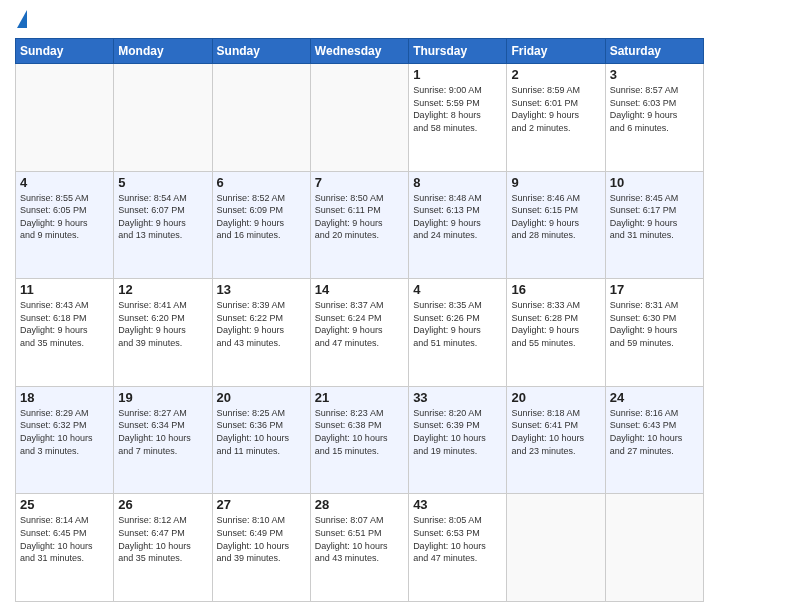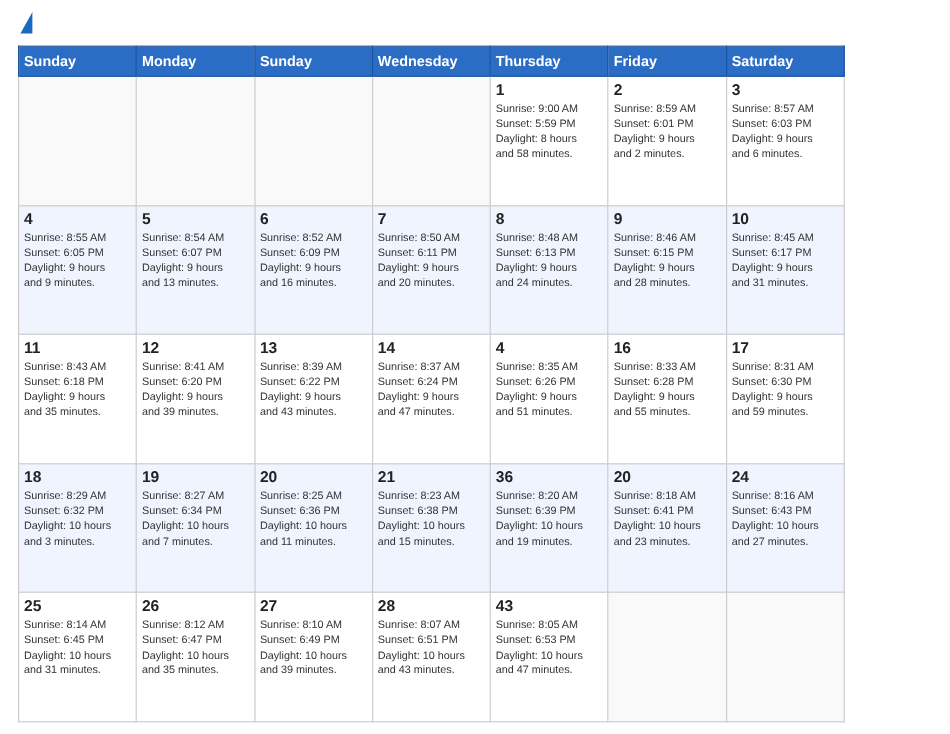--- a/index.html
+++ b/index.html
@@ -227,21 +227,21 @@
           </td>
           <td>
             <span class="day-num">20</span>
             <div class="day-info">Sunrise: 8:25 AM<br>Sunset: 6:36 PM<br>Daylight: 10 hours<br>and 11 minutes.</div>
           </td>
           <td>
             <span class="day-num">21</span>
             <div class="day-info">Sunrise: 8:23 AM<br>Sunset: 6:38 PM<br>Daylight: 10 hours<br>and 15 minutes.</div>
           </td>
           <td>
-            <span class="day-num">36</span>
+            <span class="day-num">33</span>
             <div class="day-info">Sunrise: 8:20 AM<br>Sunset: 6:39 PM<br>Daylight: 10 hours<br>and 19 minutes.</div>
           </td>
           <td>
             <span class="day-num">20</span>
             <div class="day-info">Sunrise: 8:18 AM<br>Sunset: 6:41 PM<br>Daylight: 10 hours<br>and 23 minutes.</div>
           </td>
           <td>
             <span class="day-num">24</span>
             <div class="day-info">Sunrise: 8:16 AM<br>Sunset: 6:43 PM<br>Daylight: 10 hours<br>and 27 minutes.</div>
           </td>

